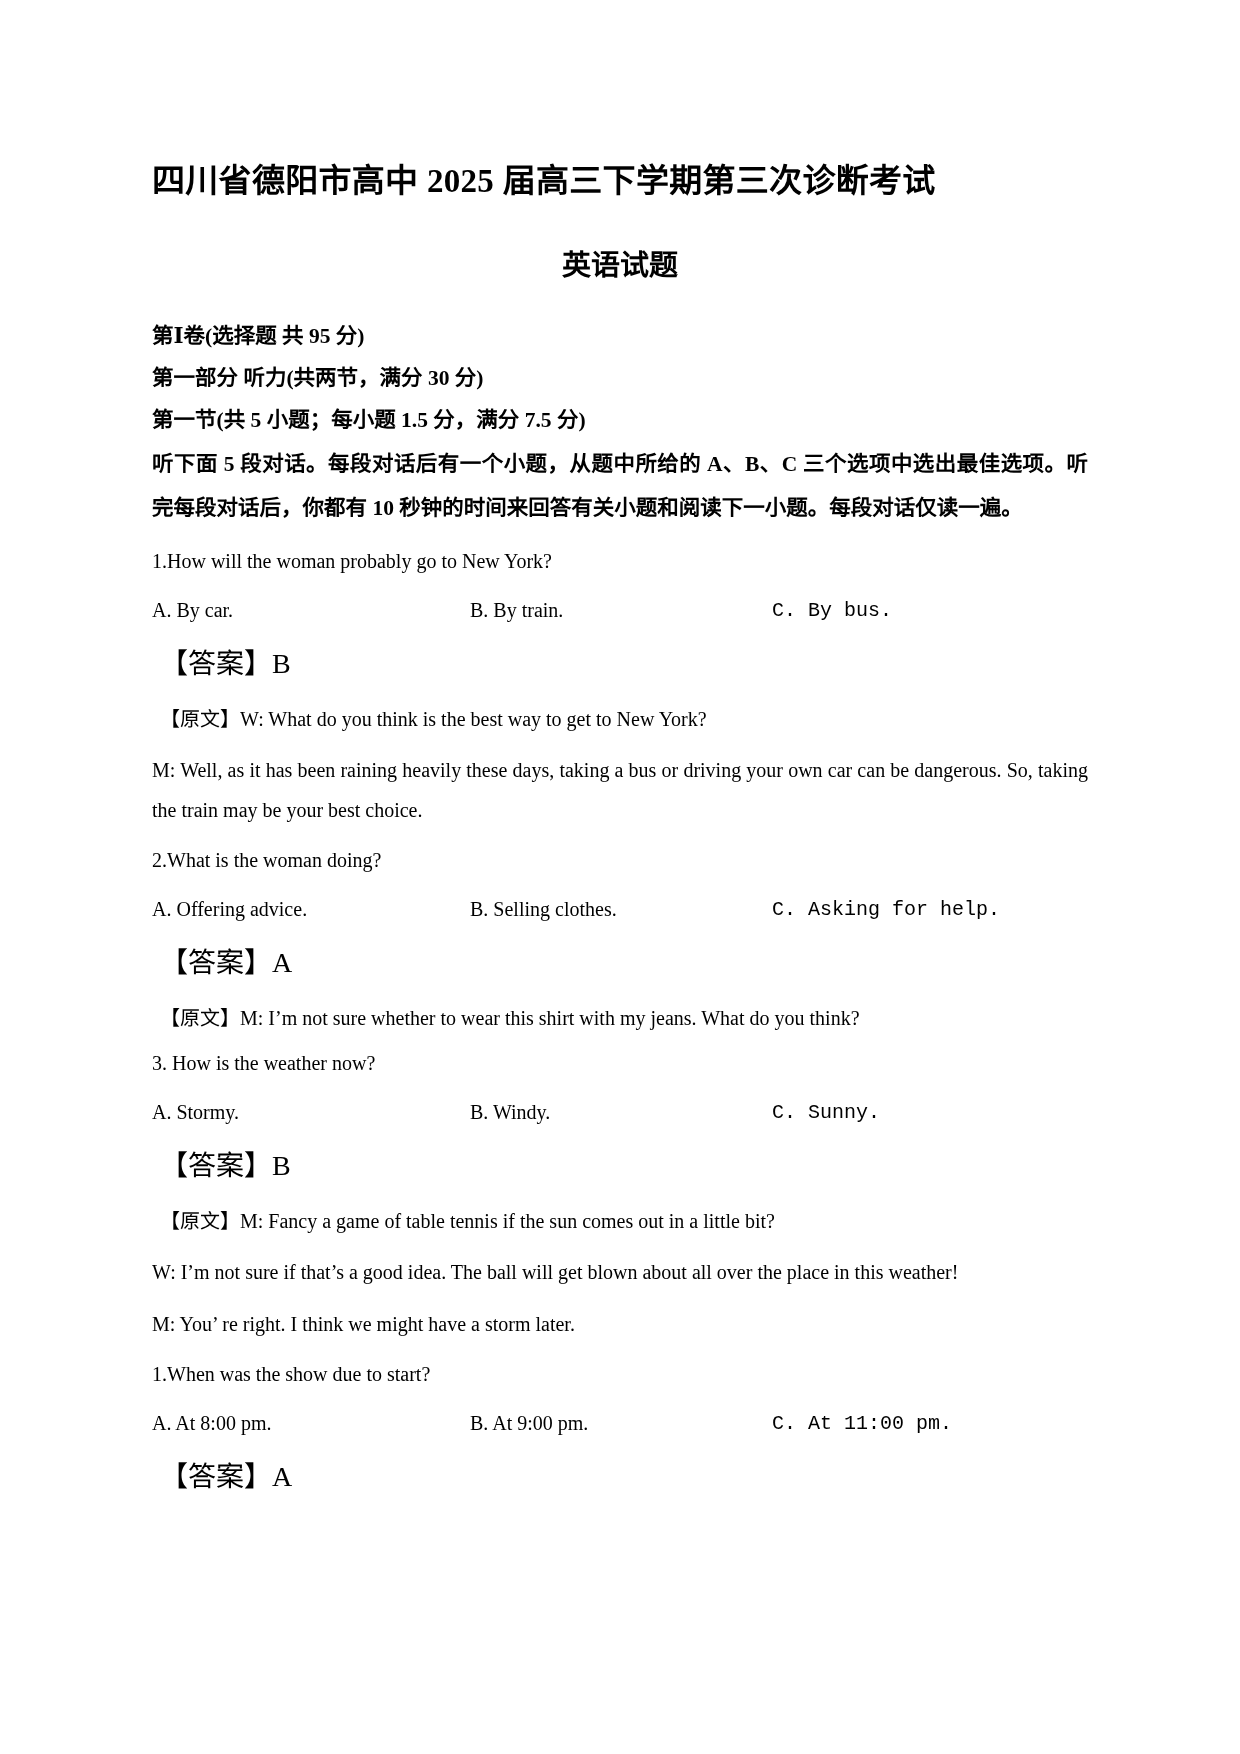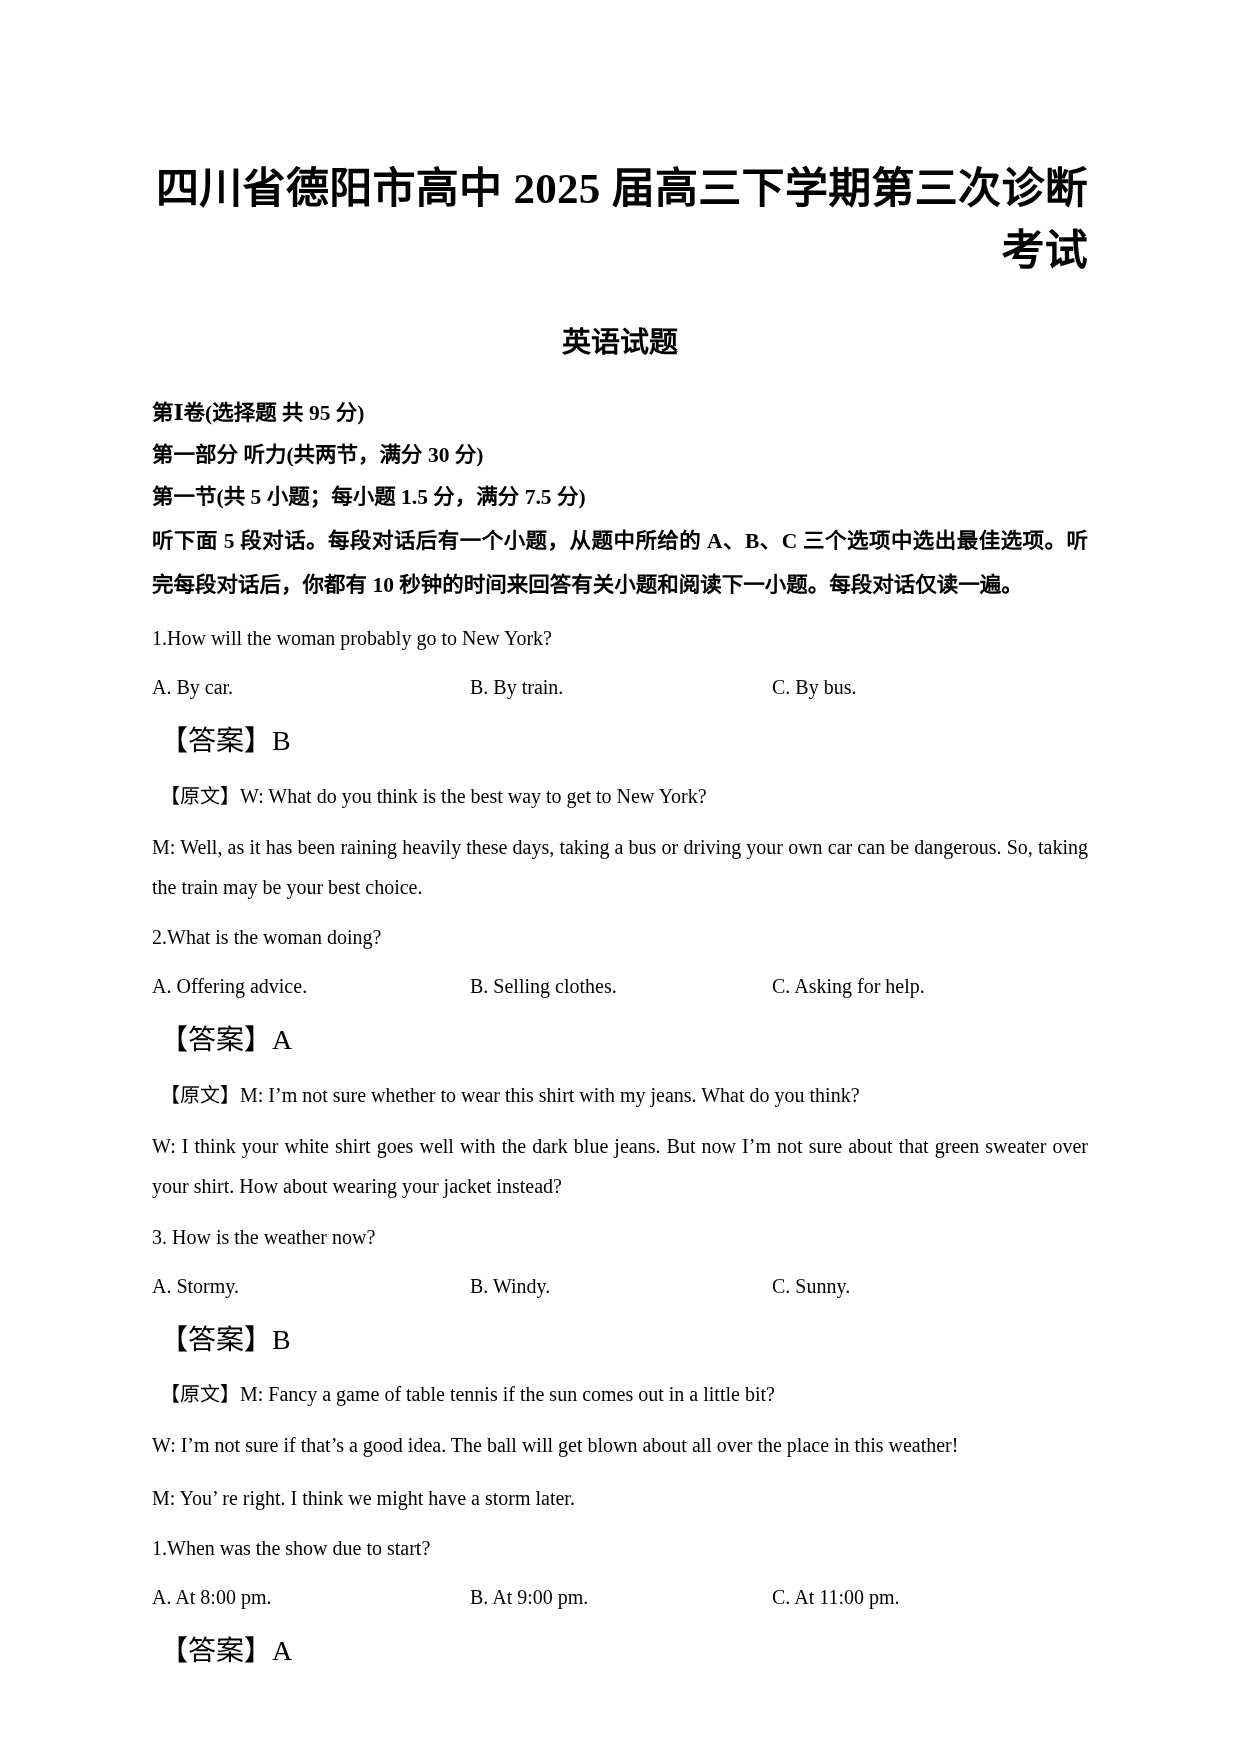--- a/index.html
+++ b/index.html
@@ -21,22 +21,22 @@
   }
   .content {
     position: absolute;
     left: 152px;
     top: 120px;
     width: 936px;
   }
 
   
   .doc-title {
-    text-align: right;
-    font-size: 43px;
+    text-align: left;
+    font-size: 33px;
     font-weight: bold;
     line-height: 1.45;
     letter-spacing: 0.3px;
     margin: 38px 0 0 0;
   }
   .doc-subtitle {
     text-align: center;
     font-size: 29px;
     font-weight: bold;
     line-height: 1.45;
@@ -82,21 +82,21 @@
     margin: 20px 0 0 0;
     height: 28px;
   }
   .options .opt {
     position: absolute;
     top: 0;
     white-space: nowrap;
   }
   .options .opt-a { left: 0; }
   .options .opt-b { left: 318px; }
-  .options .opt-c { left: 620px; }
+  .options .opt-c { left: 620px; font-family: Liberation Mono, monospace; }
 
   
   .answer-line {
     font-size: 28px;
     line-height: 1.45;
     margin: 20px 0 0 0;
     padding-left: 8px;
     text-align: left;
   }
   .script-line {
@@ -142,21 +142,20 @@
     <p class="script-para">M: Well, as it has been raining heavily these days, taking a bus or driving your own car can be dangerous. So, taking the train may be your best choice.</p>
 
     <p class="q-stem">2.What is the woman doing?</p>
     <div class="options">
       <span class="opt opt-a">A. Offering advice.</span>
       <span class="opt opt-b">B. Selling clothes.</span>
       <span class="opt opt-c">C. Asking for help.</span>
     </div>
     <p class="answer-line">【答案】A</p>
     <p class="script-line">【原文】M: I’m not sure whether to wear this shirt with my jeans. What do you think?</p>
-    <p class="script-para">W: I think your white shirt goes well with the dark blue jeans. But now I’m not sure about that green sweater over your shirt. How about wearing your jacket instead?</p>
 
     <p class="q-stem">3. How is the weather now?</p>
     <div class="options">
       <span class="opt opt-a">A. Stormy.</span>
       <span class="opt opt-b">B. Windy.</span>
       <span class="opt opt-c">C. Sunny.</span>
     </div>
     <p class="answer-line">【答案】B</p>
     <p class="script-line">【原文】M: Fancy a game of table tennis if the sun comes out in a little bit?</p>
     <p class="script-para">W: I’m not sure if that’s a good idea. The ball will get blown about all over the place in this weather!</p>

